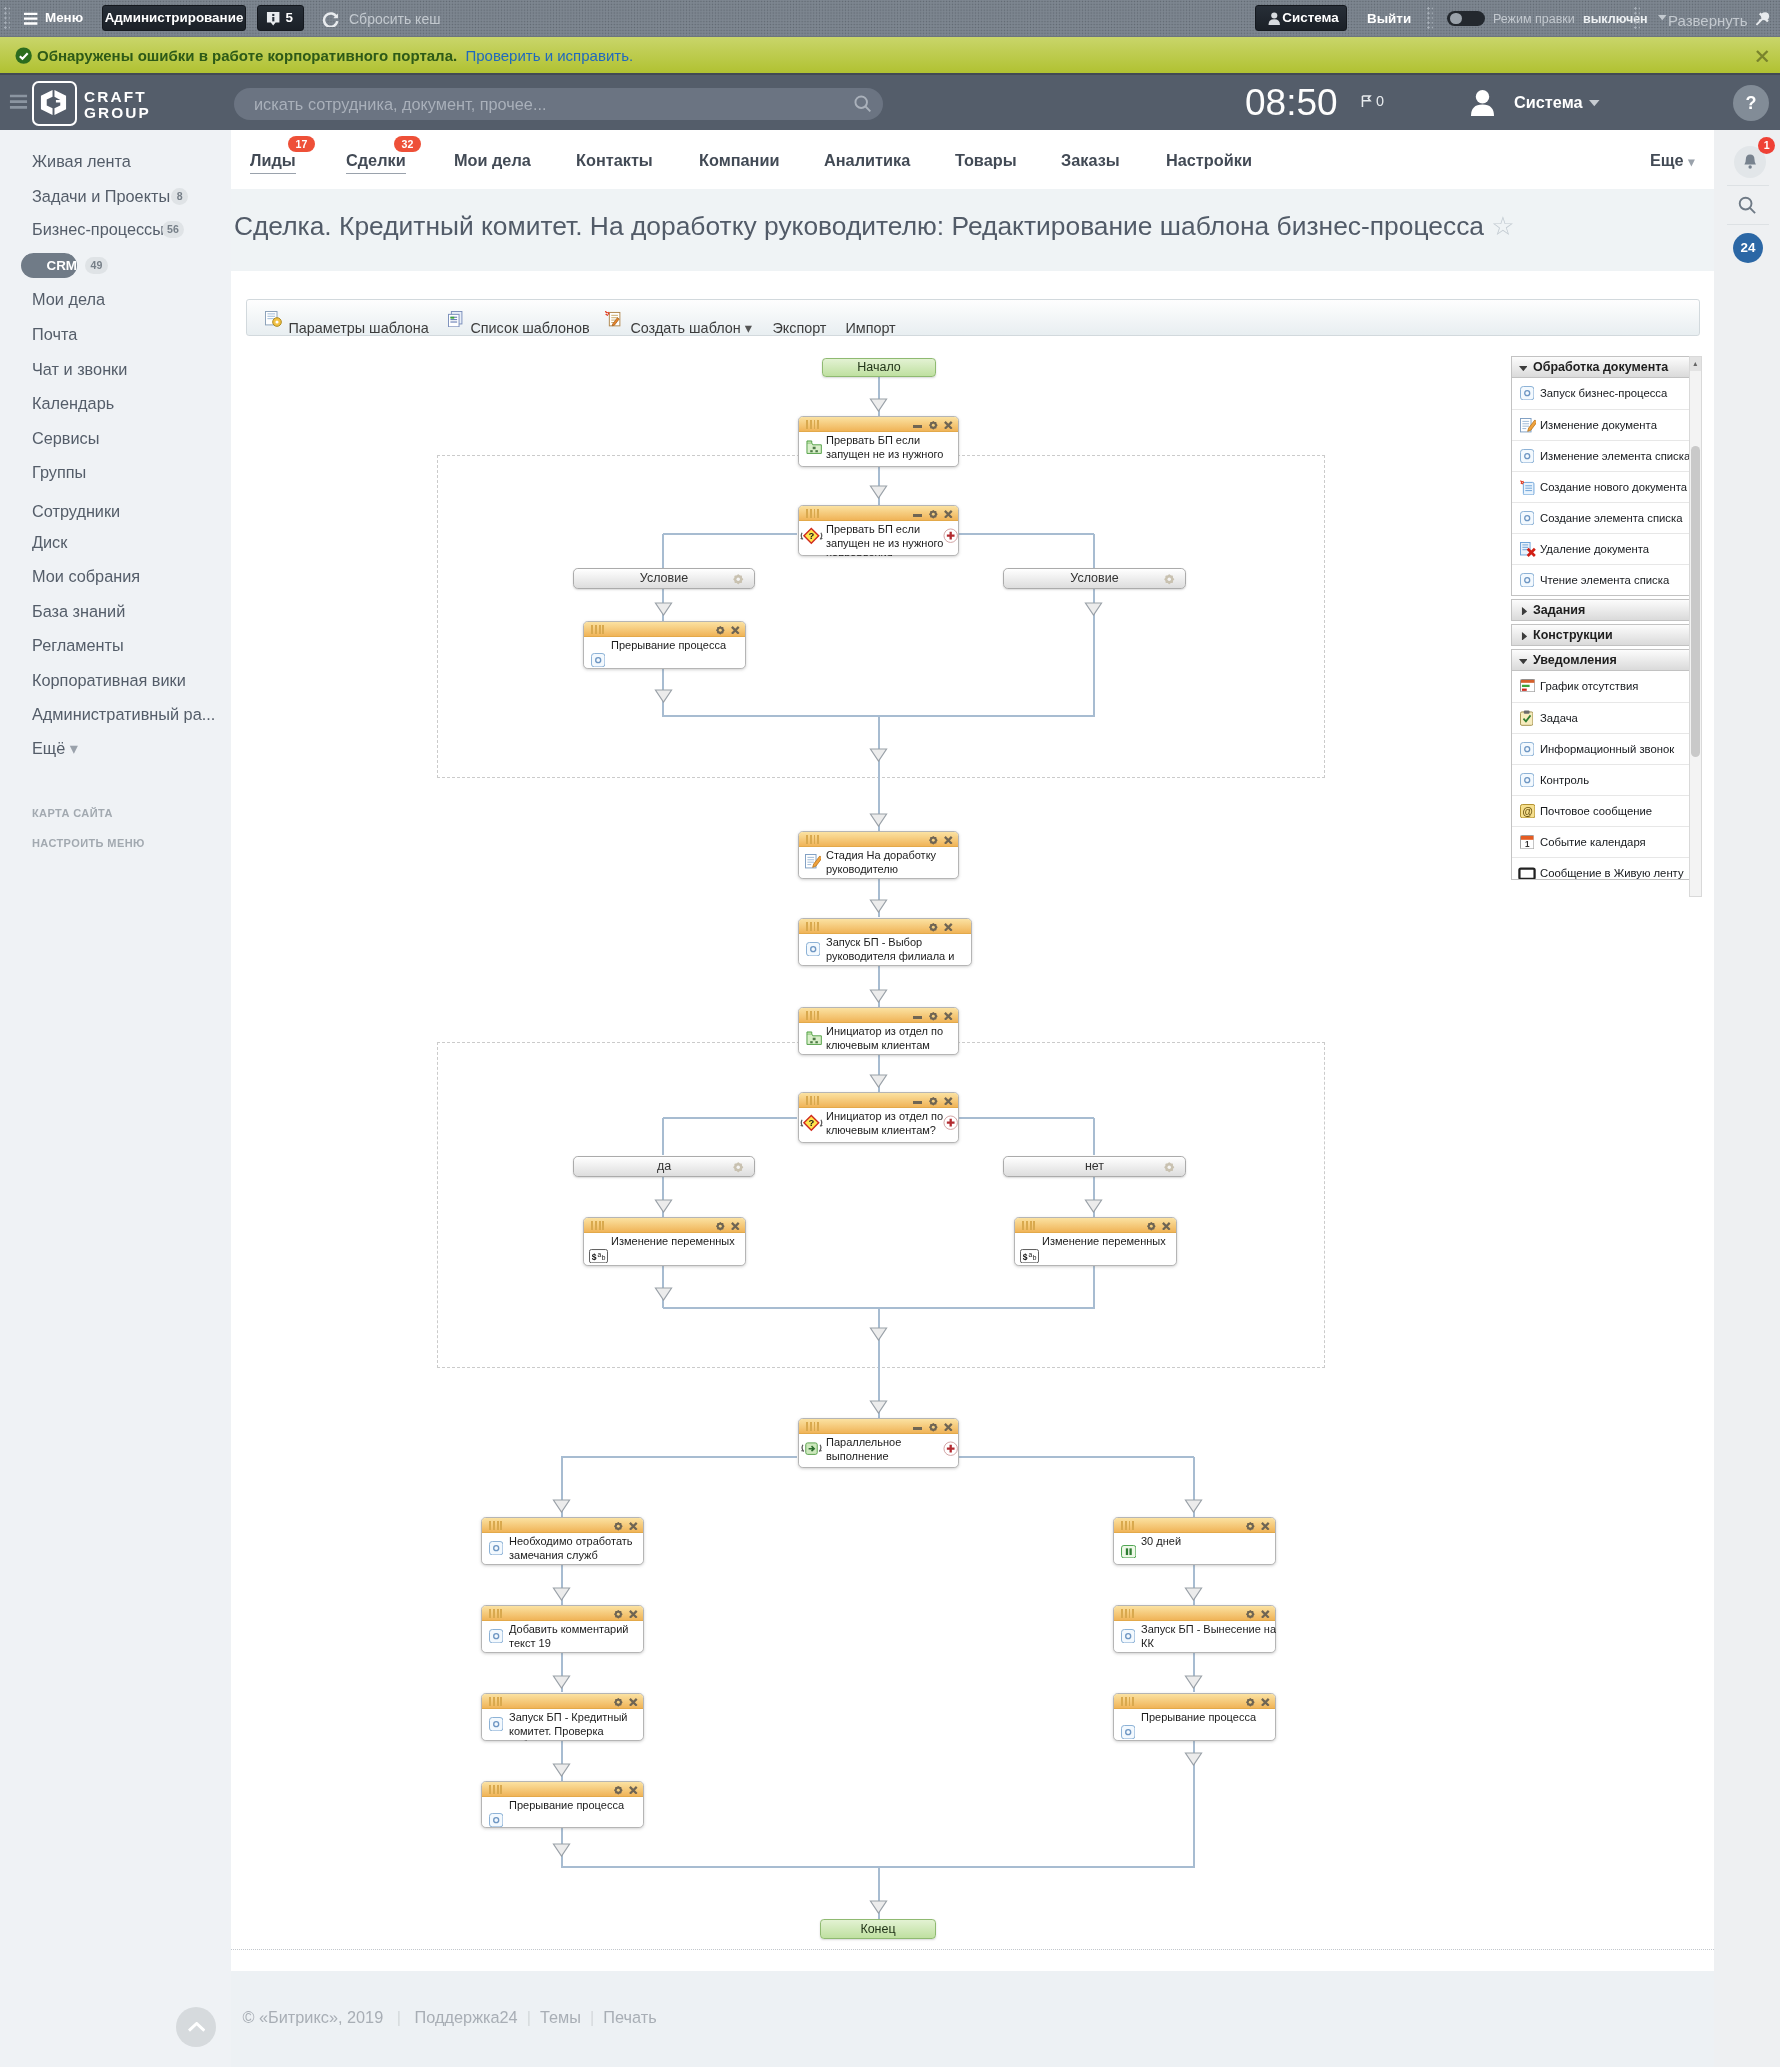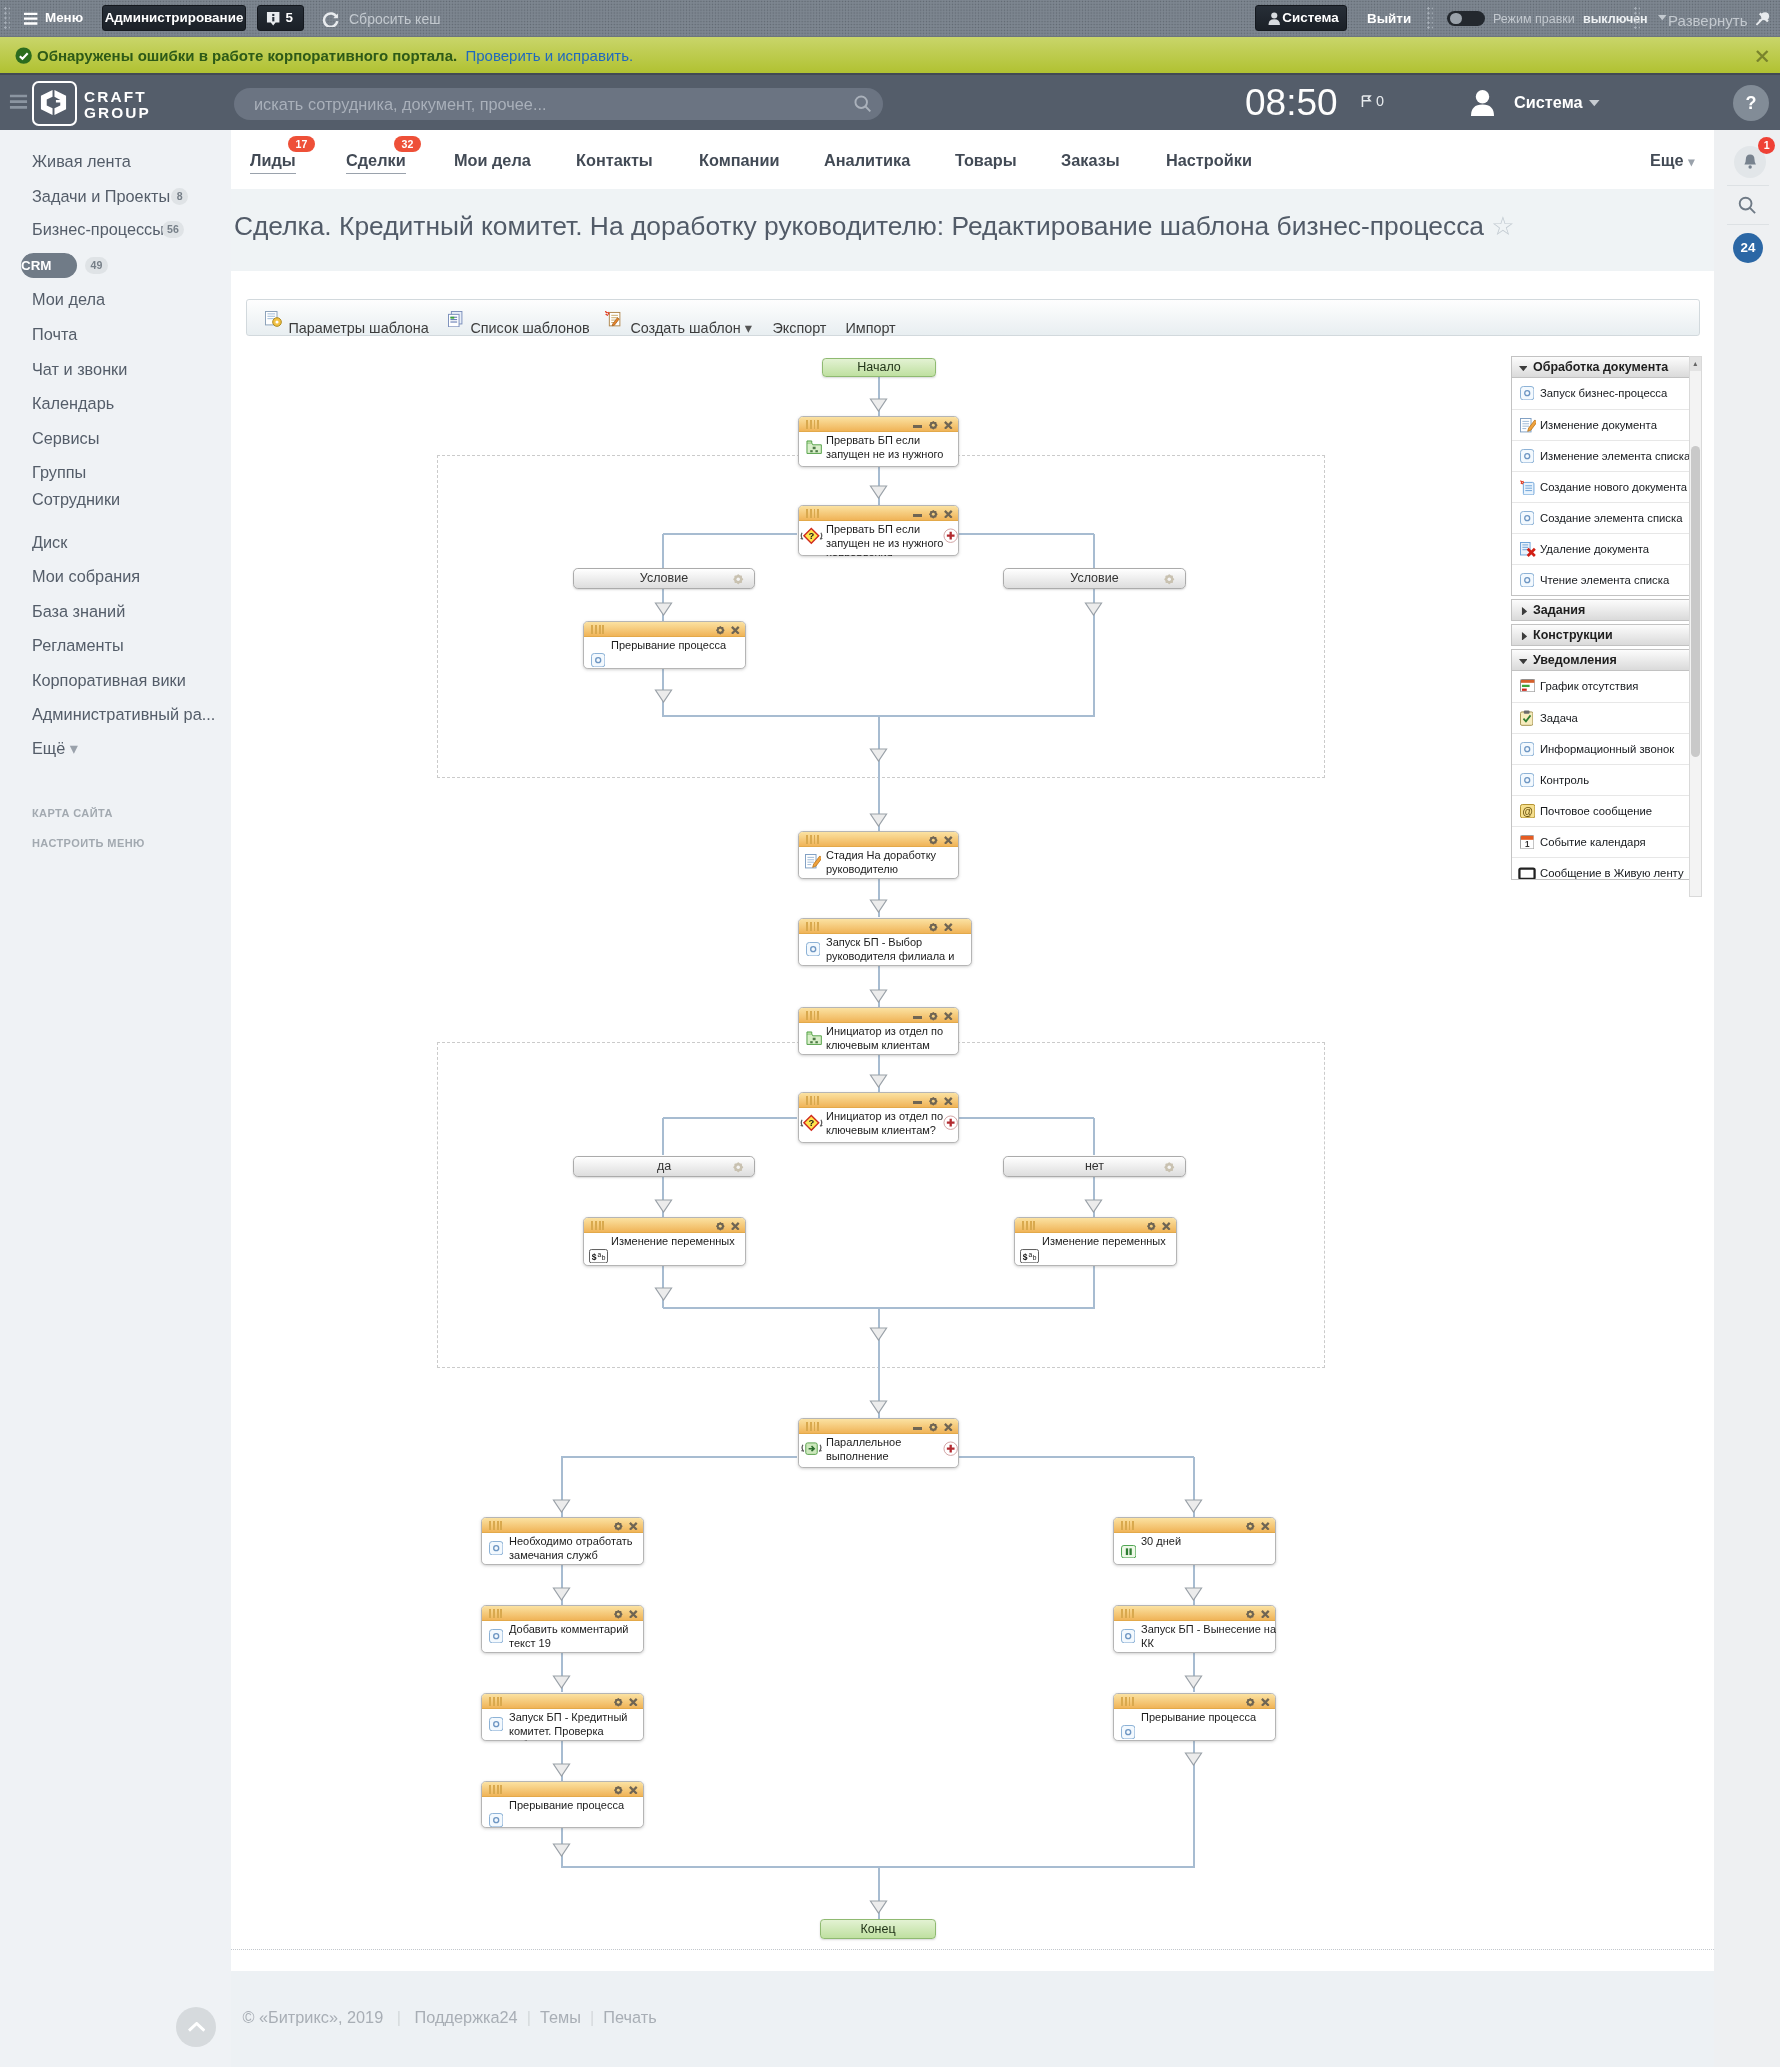--- a/index.html
+++ b/index.html
@@ -132,30 +132,30 @@
 <div id="sidebar" class="abs">
 <div class="snav" style="top:22px">Живая лента</div>
 <div class="snav" style="top:57px">Задачи и Проекты</div>
 <div class="snav" style="top:90px">Бизнес-процессы</div>
 <div class="snav" style="top:160px">Мои дела</div>
 <div class="snav" style="top:195px">Почта</div>
 <div class="snav" style="top:230px">Чат и звонки</div>
 <div class="snav" style="top:264px">Календарь</div>
 <div class="snav" style="top:299px">Сервисы</div>
 <div class="snav" style="top:333px">Группы</div>
-<div class="snav" style="top:360px">Сотрудники</div>
+<div class="snav" style="top:372px">Сотрудники</div>
 <div class="snav" style="top:403px">Диск</div>
 <div class="snav" style="top:437px">Мои собрания</div>
 <div class="snav" style="top:472px">База знаний</div>
 <div class="snav" style="top:506px">Регламенты</div>
 <div class="snav" style="top:541px">Корпоративная вики</div>
 <div class="snav" style="top:575px">Административный ра...</div>
 <div class="sbadge" style="left:171px;top:58px;width:17.3px">8</div>
 <div class="sbadge" style="left:162px;top:91px;width:22px">56</div>
-<div class="abs" style="left:21px;top:123px;width:56px;height:25px;border-radius:12.5px;background:#707b87;color:#fff;font-size:13.4px;font-weight:bold;text-align:left;line-height:25px">CRM</div>
+<div class="abs" style="left:21px;top:123px;width:56px;height:25px;border-radius:12.5px;background:#707b87;color:#fff;font-size:13.4px;font-weight:bold;text-align:right;line-height:25px">CRM</div>
 <div class="sbadge" style="left:85px;top:127px;width:23px">49</div>
 <div class="snav" style="top:609px">Ещё <span style="color:#9aa2ab">▾</span></div>
 <div class="smini" style="top:677px">КАРТА САЙТА</div>
 <div class="smini" style="top:707px">НАСТРОИТЬ МЕНЮ</div>
 <div class="abs" style="left:176px;top:1877px;width:40px;height:40px;border-radius:50%;background:#d6dadd">
       <svg class="abs" style="left:11.5px;top:15.4px" width="17.3" height="9.6" viewBox="0 0 18 10">
         <path d="M1 9 L9 1.5 L17 9" fill="none" stroke="#fff" stroke-width="3"></path>
       </svg>
     </div>
 </div>

